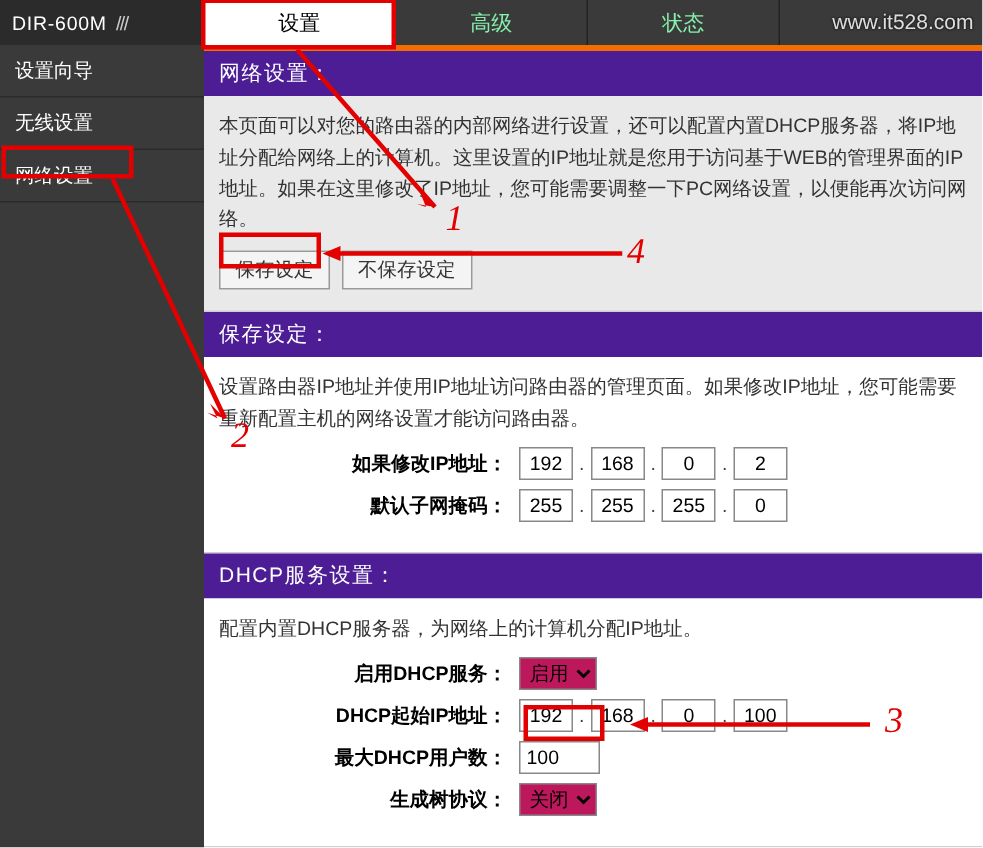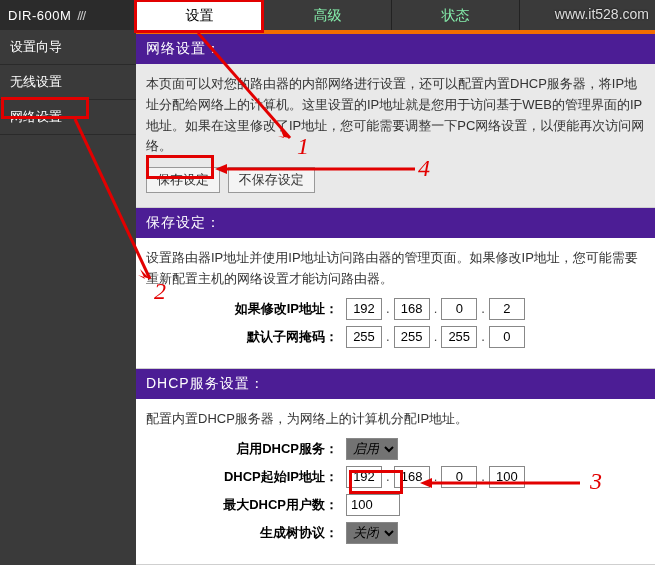--- a/index.html
+++ b/index.html
@@ -19,21 +19,21 @@
   .bar.orange { border-top: 4px solid #f36d00; }
   .section-body { background: #e9e9e9; padding: 10px 10px 14px 10px; border-bottom: 1px solid #cfcfcf; font-size: 13px; color: #333; }
   .section-body.white { background: #fff; }
   .btns { margin-top: 10px; }
   .btn { display: inline-block; background: #f4f4f4; border: 1px solid #999; padding: 3px 10px; font-size: 13px; cursor: pointer; margin-right: 4px; }
   .form-row { display: flex; align-items: center; margin: 6px 0; }
   .form-label { width: 200px; text-align: right; padding-right: 8px; font-size: 13px; color: #000; font-weight: bold; }
   .form-ctrl { display: flex; align-items: center; gap: 4px; }
   .octet { width: 36px; height: 22px; border: 1px solid #888; text-align: center; padding: 2px 4px; font-size: 13px; background: #fff; }
   .num { width: 54px; height: 22px; border: 1px solid #888; padding: 2px 4px; font-size: 13px; background: #fff; }
-  .sel { height: 22px; border: 1px solid #888; background: #737373; font-size: 13px; padding: 0 2px; font-style: italic; }
+  .sel { height: 22px; border: 1px solid #888; background: #be185d; font-size: 13px; padding: 0 2px; }
   .dot { font-size: 13px; color: #444; }
   .hint { margin-left: 8px; color: #333; font-size: 12px; }
   .desc { margin-bottom: 8px; line-height: 1.6; }
 
   
   .ann { position: absolute; border: 3px solid #e20000; pointer-events: none; }
   .ann-num { position: absolute; color: #e20000; font-size: 24px; font-style: italic; font-family: "Times New Roman", serif; pointer-events: none; }
   .arrow { position: absolute; pointer-events: none; }
   .arrow svg line, .arrow svg path { stroke: #e20000; stroke-width: 3; fill: none; }
   .arrow svg polygon { fill: #e20000; }

